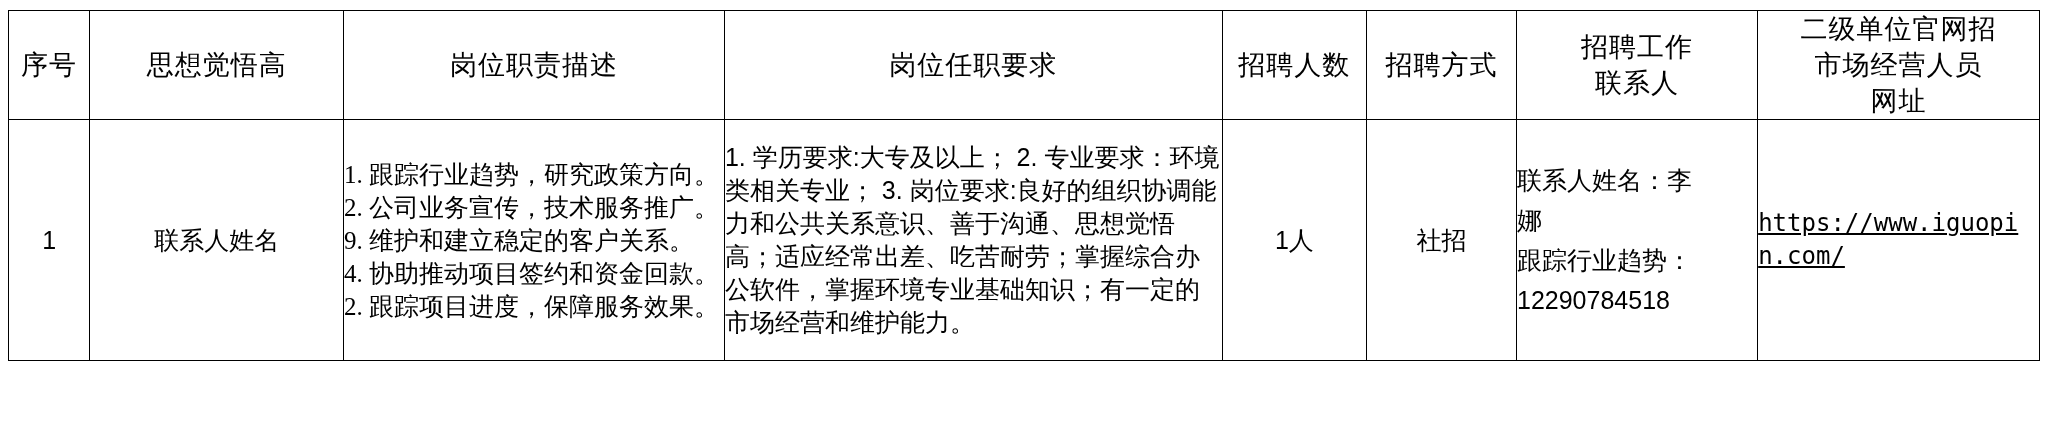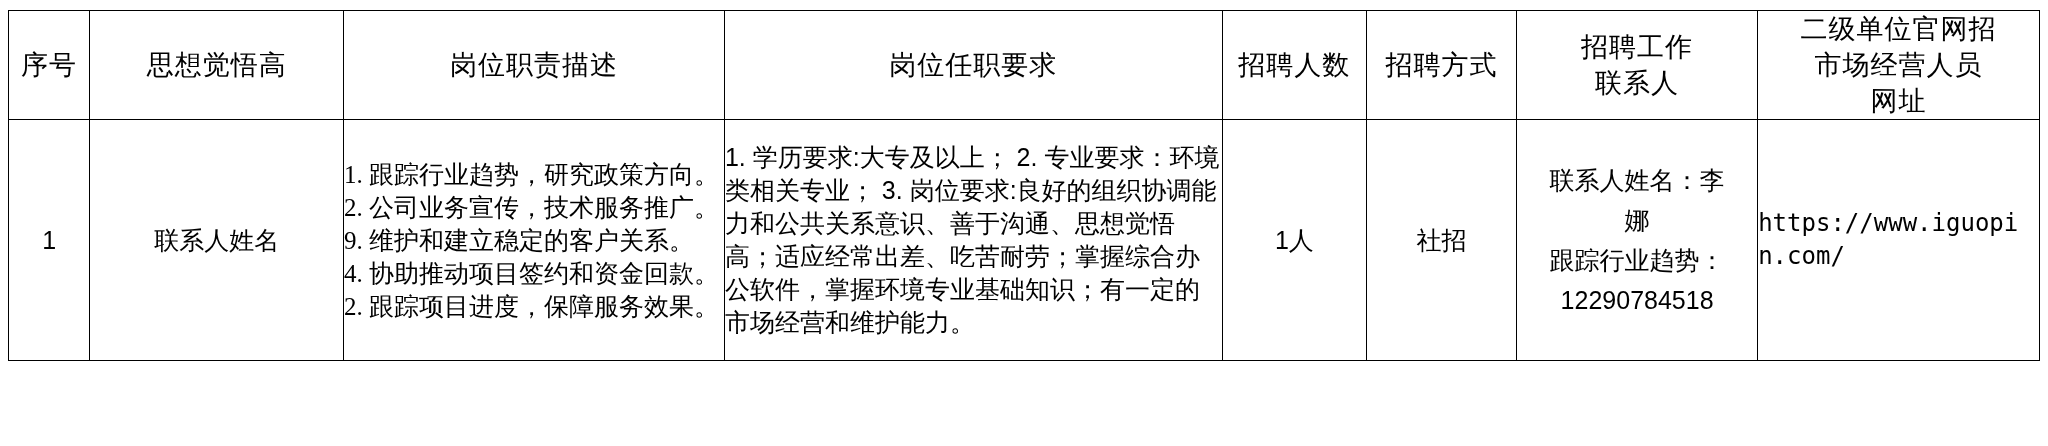--- a/index.html
+++ b/index.html
@@ -57,36 +57,37 @@
     font-size: 25px;
     line-height: 33px;
     padding: 6px 10px 6px 12px;
     word-break: break-all;
   }
   .cell-text p {
     margin: 0;
     font-family: Liberation Serif, serif;
   }
   .contact {
-    text-align: center;
+    text-align: left;
     font-size: 25px;
     line-height: 40px;
     padding: 4px 8px;
   }
   .contact .line {
     display: block;
     white-space: nowrap;
   }
   .url-cell {
     text-align: left;
     font-family: "DejaVu Sans Mono", monospace;
     font-size: 24px;
     line-height: 33px;
     padding: 4px 10px;
     word-break: break-all;
+    text-decoration: underline;
   }
   
   col.c1 { width: 64px; }
   col.c2 { width: 200px; }
   col.c3 { width: 300px; }
   col.c4 { width: 392px; }
   col.c5 { width: 114px; }
   col.c6 { width: 118px; }
   col.c7 { width: 190px; }
   col.c8 { width: 222px; }

